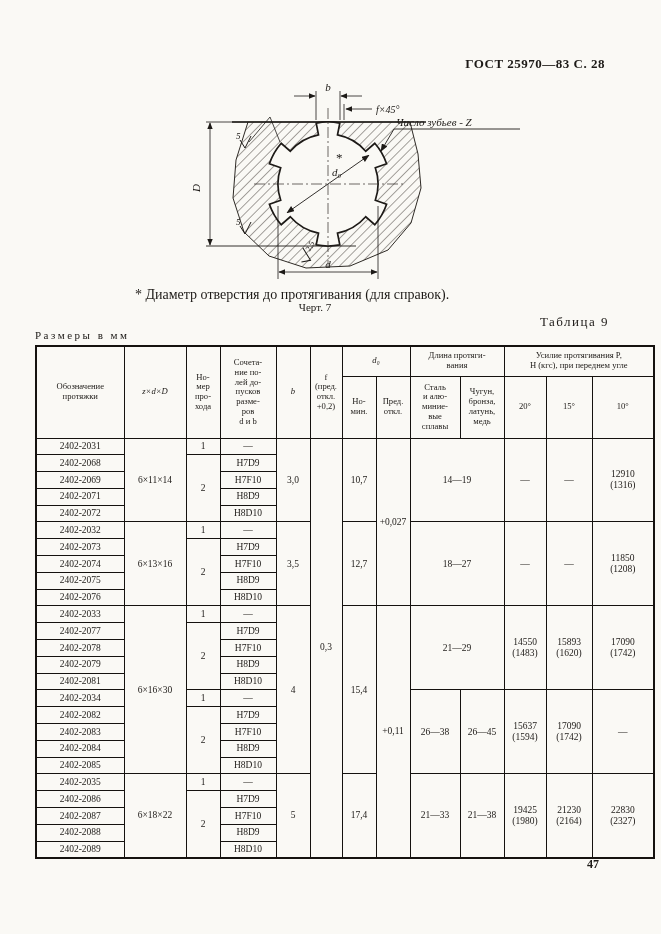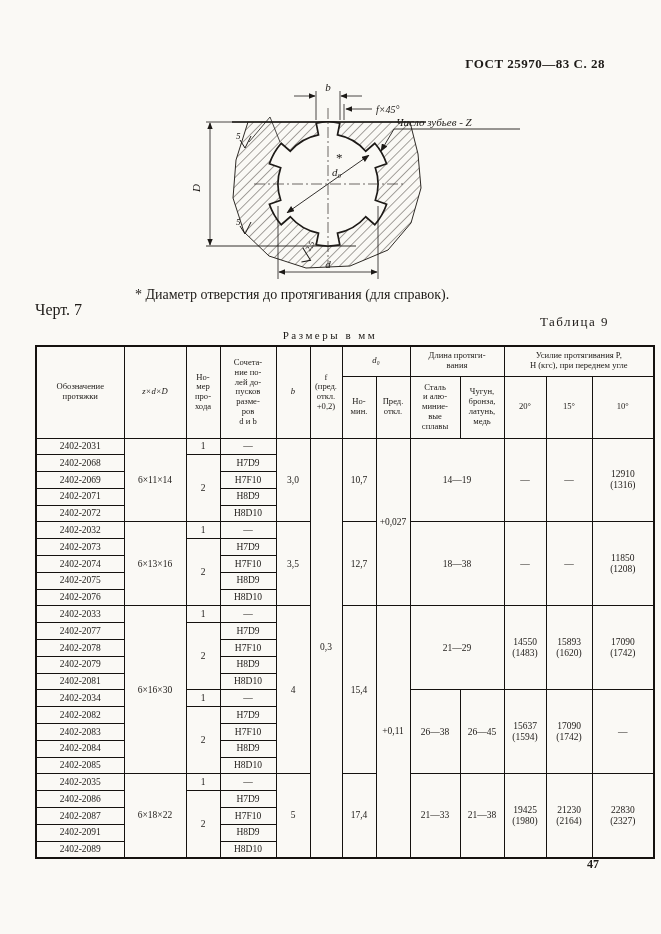--- a/index.html
+++ b/index.html
@@ -6,23 +6,23 @@
   body{
     width:661px;height:934px;position:relative;overflow:hidden;
     background:#faf9f5;color:#1d1a17;
     font-family:"Liberation Serif","DejaVu Serif",serif;
   }
   .gost-header{position:absolute;top:56px;right:56px;font-size:13px;font-weight:bold;letter-spacing:.5px;margin-left:40px;}
   .fig{position:absolute;left:148px;top:80px;}
   .fig text{fill:#1d1a17;font-family:"Liberation Serif","DejaVu Serif",serif;}
   .it{font-style:italic;}
   .footnote{position:absolute;left:135px;top:287px;font-size:14px;}
-  .fig-caption{position:absolute;left:35px;top:301px;width:560px;font-size:16px;}
+  .fig-caption{position:absolute;left:35px;top:301px;width:560px;text-align:center;font-size:11px;}
   .table-label{position:absolute;top:314px;right:52px;font-size:13px;letter-spacing:1.5px;}
-  .units{position:absolute;left:35px;top:329px;width:590px;text-align:center;font-size:11px;letter-spacing:2.5px;}
+  .units{position:absolute;left:35px;top:329px;width:590px;font-size:11px;letter-spacing:2.5px;}
   table.dims{
     position:absolute;left:35px;top:345px;width:590px;
     border-collapse:collapse;table-layout:fixed;
     border:2px solid #15120f;
   }
   table.dims th,table.dims td{
     border:1px solid #15120f;text-align:center;vertical-align:middle;
     white-space:pre-line;padding:0 1px;overflow:hidden;
   }
   table.dims th{font-weight:normal;font-size:8.6px;line-height:1.14;}
@@ -214,21 +214,21 @@
         <td>2402-2072</td>
         <td>H8D10</td>
       </tr>
       <tr>
         <td>2402-2032</td>
         <td rowspan="5">6×13×16</td>
         <td>1</td>
         <td>—</td>
         <td rowspan="5">3,5</td>
         <td rowspan="5">12,7</td>
-        <td rowspan="5" colspan="2">18—38</td>
+        <td rowspan="5" colspan="2">18—27</td>
         <td rowspan="5">—</td>
         <td rowspan="5">—</td>
         <td rowspan="5">11850
 (1208)</td>
       </tr>
       <tr>
         <td>2402-2073</td>
         <td rowspan="4">2</td>
         <td>H7D9</td>
       </tr>
@@ -325,21 +325,21 @@
       <tr>
         <td>2402-2086</td>
         <td rowspan="4">2</td>
         <td>H7D9</td>
       </tr>
       <tr>
         <td>2402-2087</td>
         <td>H7F10</td>
       </tr>
       <tr>
-        <td>2402-2091</td>
+        <td>2402-2088</td>
         <td>H8D9</td>
       </tr>
       <tr>
         <td>2402-2089</td>
         <td>H8D10</td>
       </tr>
     </tbody>
 </table>
 
 <div class="pageno">47</div>

